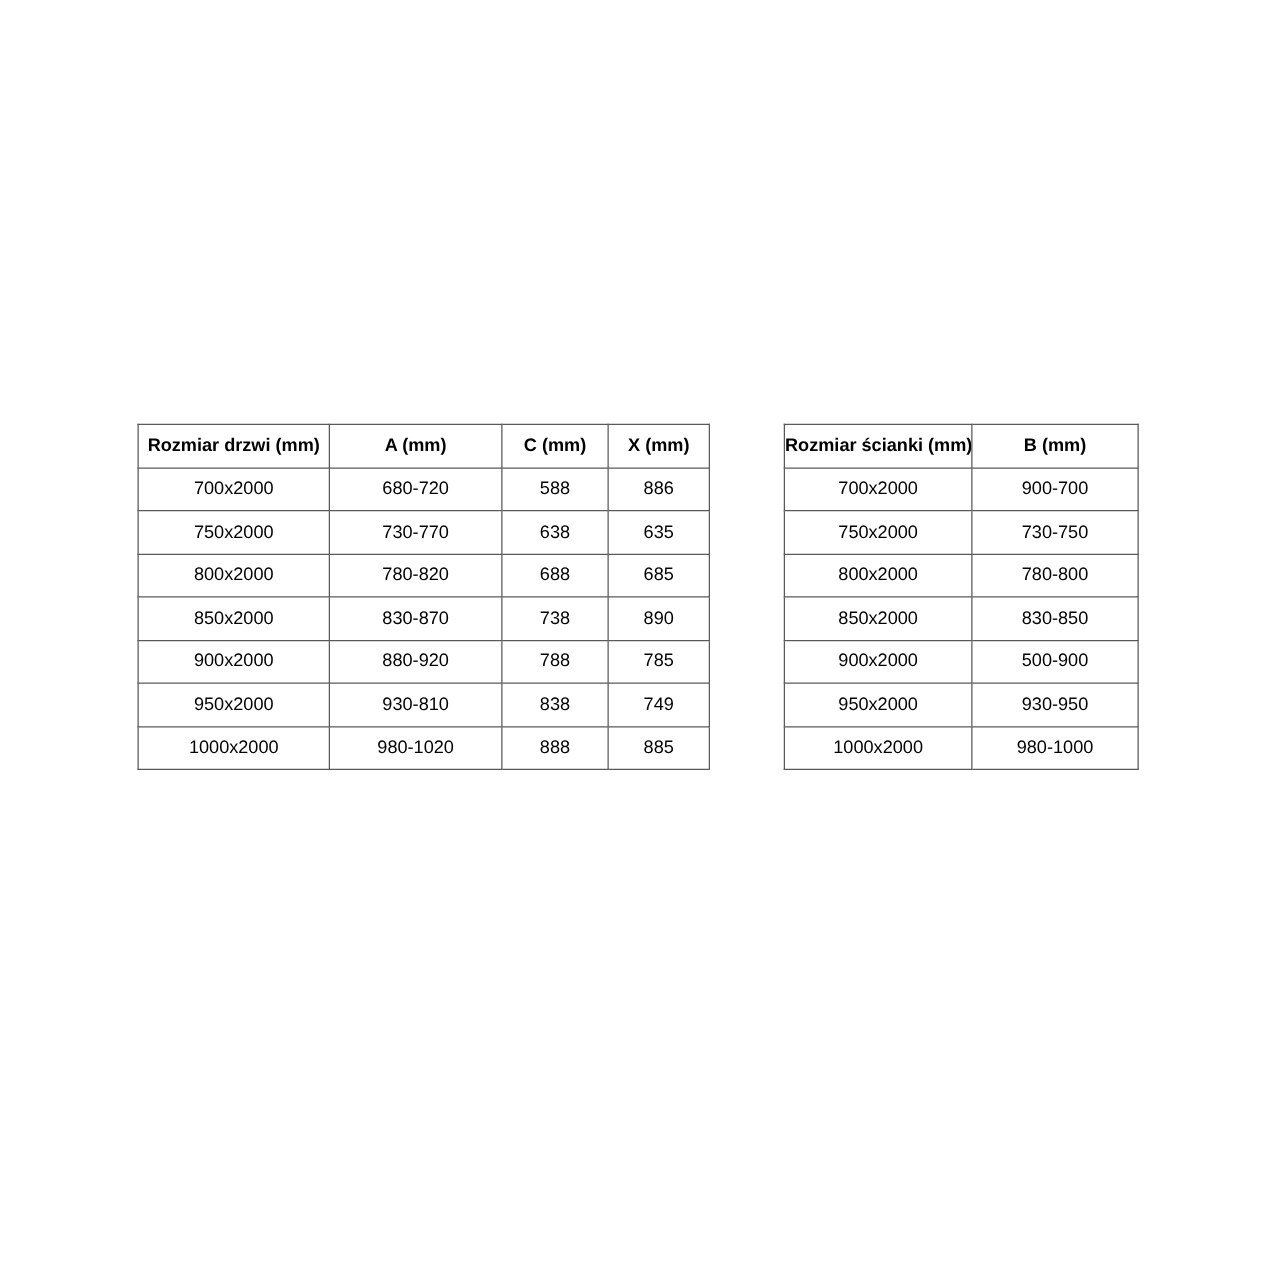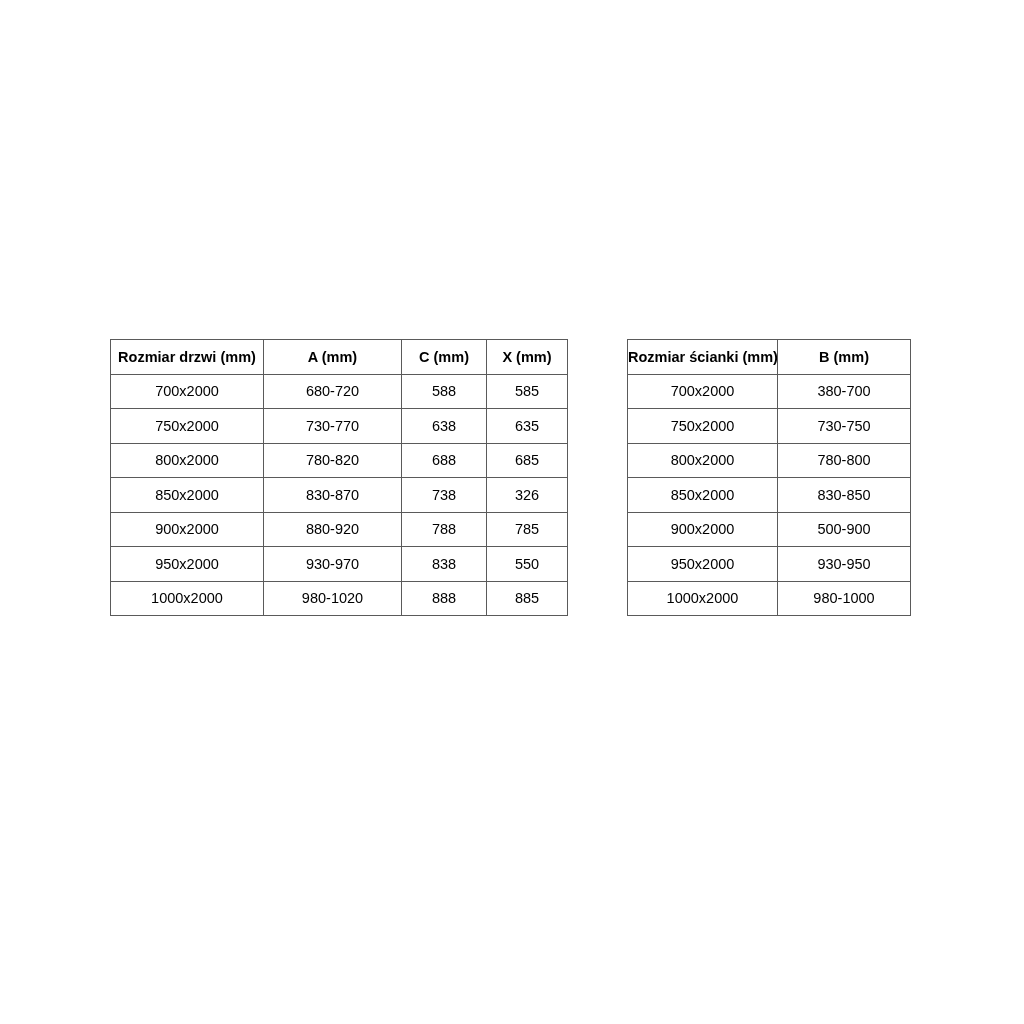--- a/index.html
+++ b/index.html
@@ -73,51 +73,51 @@
           <th>A (mm)</th>
           <th>C (mm)</th>
           <th>X (mm)</th>
         </tr>
       </thead>
     <tbody>
         <tr>
           <td>700x2000</td>
           <td>680-720</td>
           <td>588</td>
-          <td>585</td>
+          <td>886</td>
         </tr>
         <tr>
           <td>750x2000</td>
           <td>730-770</td>
           <td>638</td>
           <td>635</td>
         </tr>
         <tr>
           <td>800x2000</td>
           <td>780-820</td>
           <td>688</td>
           <td>685</td>
         </tr>
         <tr>
           <td>850x2000</td>
           <td>830-870</td>
           <td>738</td>
-          <td>326</td>
+          <td>890</td>
         </tr>
         <tr>
           <td>900x2000</td>
           <td>880-920</td>
           <td>788</td>
           <td>785</td>
         </tr>
         <tr>
           <td>950x2000</td>
-          <td>930-970</td>
+          <td>930-810</td>
           <td>838</td>
-          <td>550</td>
+          <td>749</td>
         </tr>
         <tr>
           <td>1000x2000</td>
           <td>980-1020</td>
           <td>888</td>
           <td>885</td>
         </tr>
       </tbody>
   </table>
 
@@ -128,21 +128,21 @@
       </colgroup>
     <thead>
         <tr>
           <th>Rozmiar ścianki (mm)</th>
           <th>B (mm)</th>
         </tr>
       </thead>
     <tbody>
         <tr>
           <td>700x2000</td>
-          <td>380-700</td>
+          <td>900-700</td>
         </tr>
         <tr>
           <td>750x2000</td>
           <td>730-750</td>
         </tr>
         <tr>
           <td>800x2000</td>
           <td>780-800</td>
         </tr>
         <tr>

